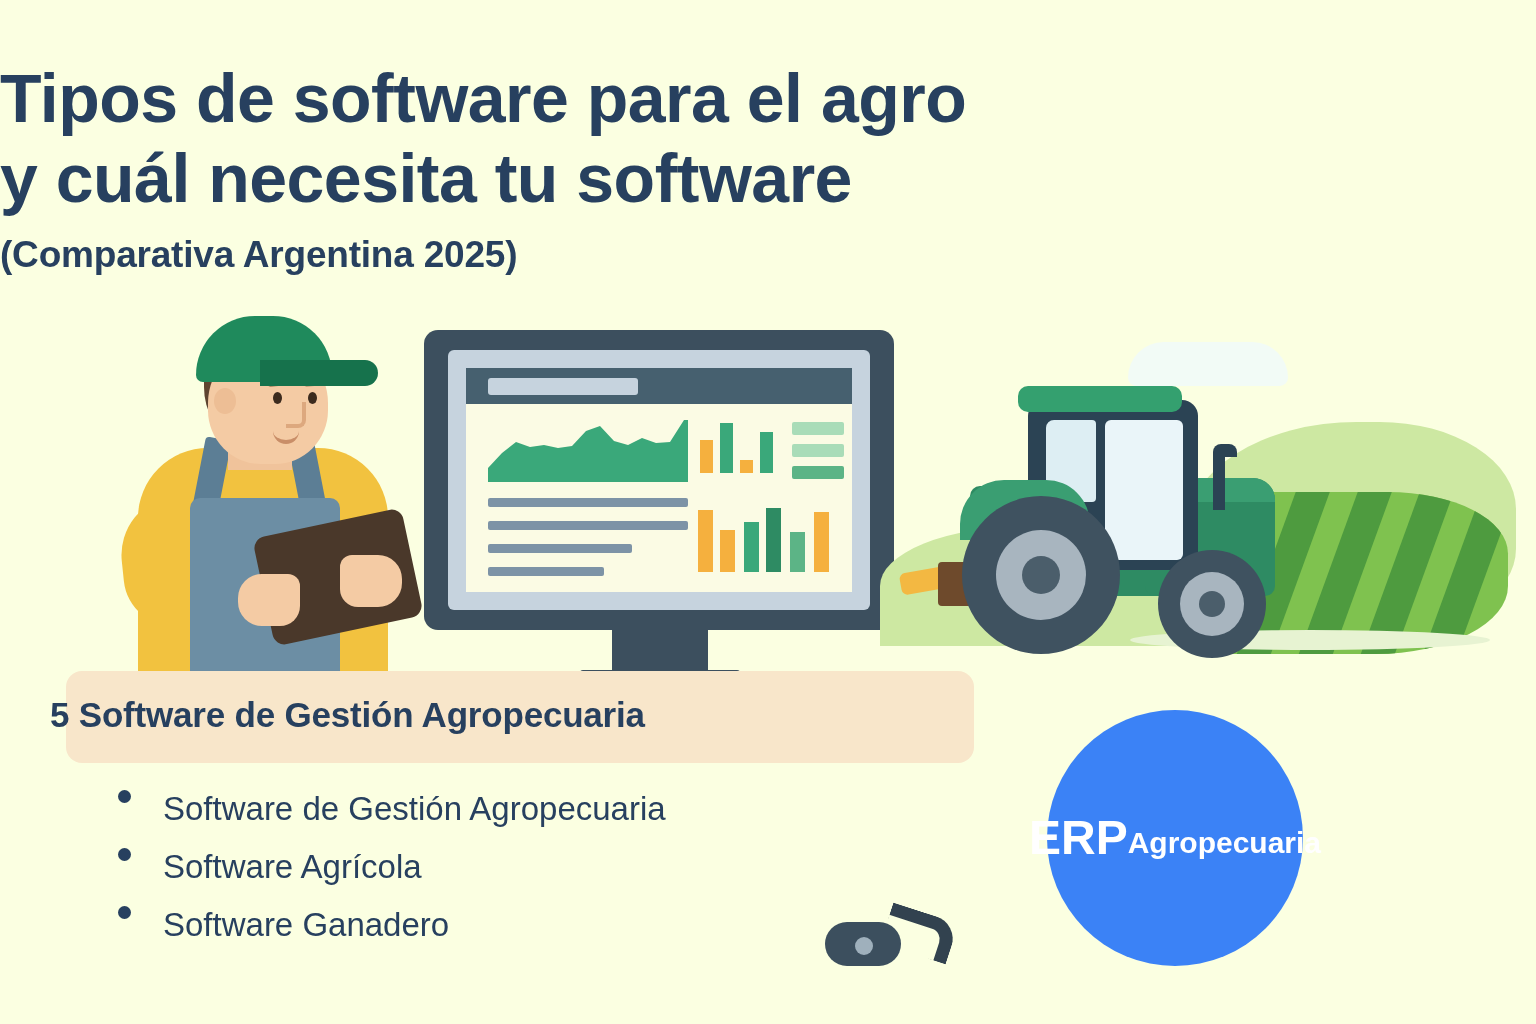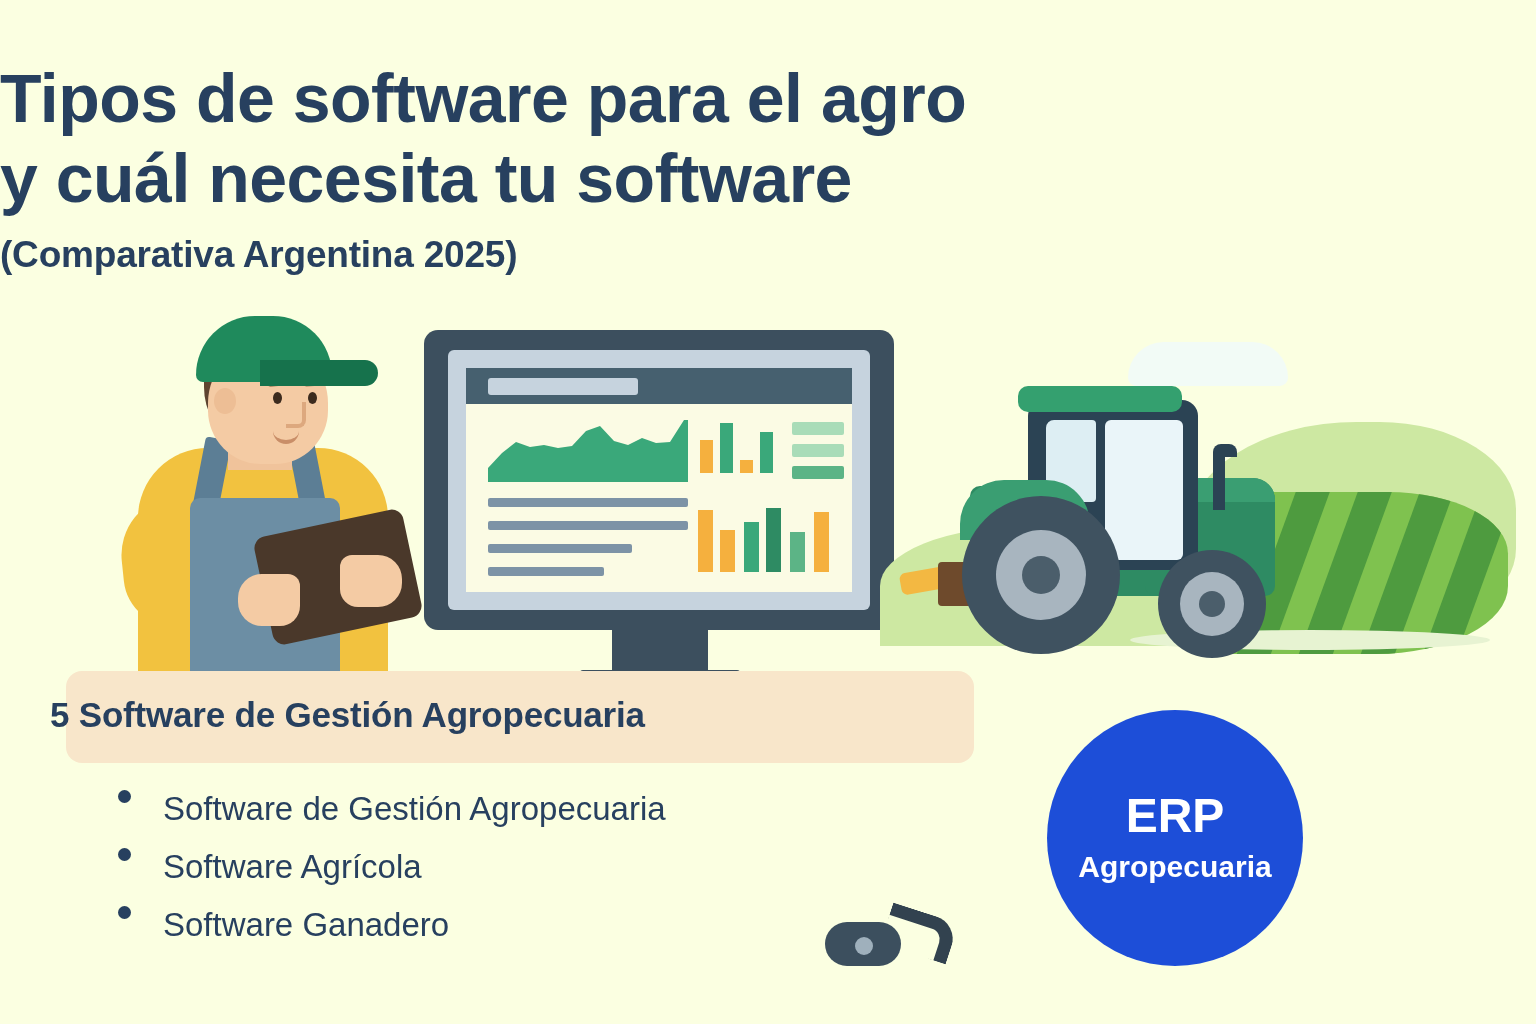--- a/index.html
+++ b/index.html
@@ -299,22 +299,22 @@
     font-size: 33px; color: #27405F; gap: 10px;
   }
   .dot {
     width: 13px; height: 13px; background: #27405F; border-radius: 50%;
     margin-right: 22px; flex: 0 0 auto;
   }
 
   
   .erp-badge {
     position: absolute; left: 1047px; top: 710px; width: 256px; height: 256px;
-    background: #1d4ed8; border-radius: 50%;
-    display: flex; flex-direction: column; align-items: center; justify-content: center;
+    background: #3b82f6; border-radius: 50%;
+    display: flex; align-items: center; justify-content: center;
   }
   .erp-main { font-size: 48px; font-weight: bold; color: #FFFFFF; line-height: 1; }
   .erp-sub  { font-size: 30px; font-weight: bold; color: #FFFFFF; margin-top: 10px; }
 </style>
 </head>
 <body>
 
 <div id="canvas">
 
   <div class="title-wrap">

